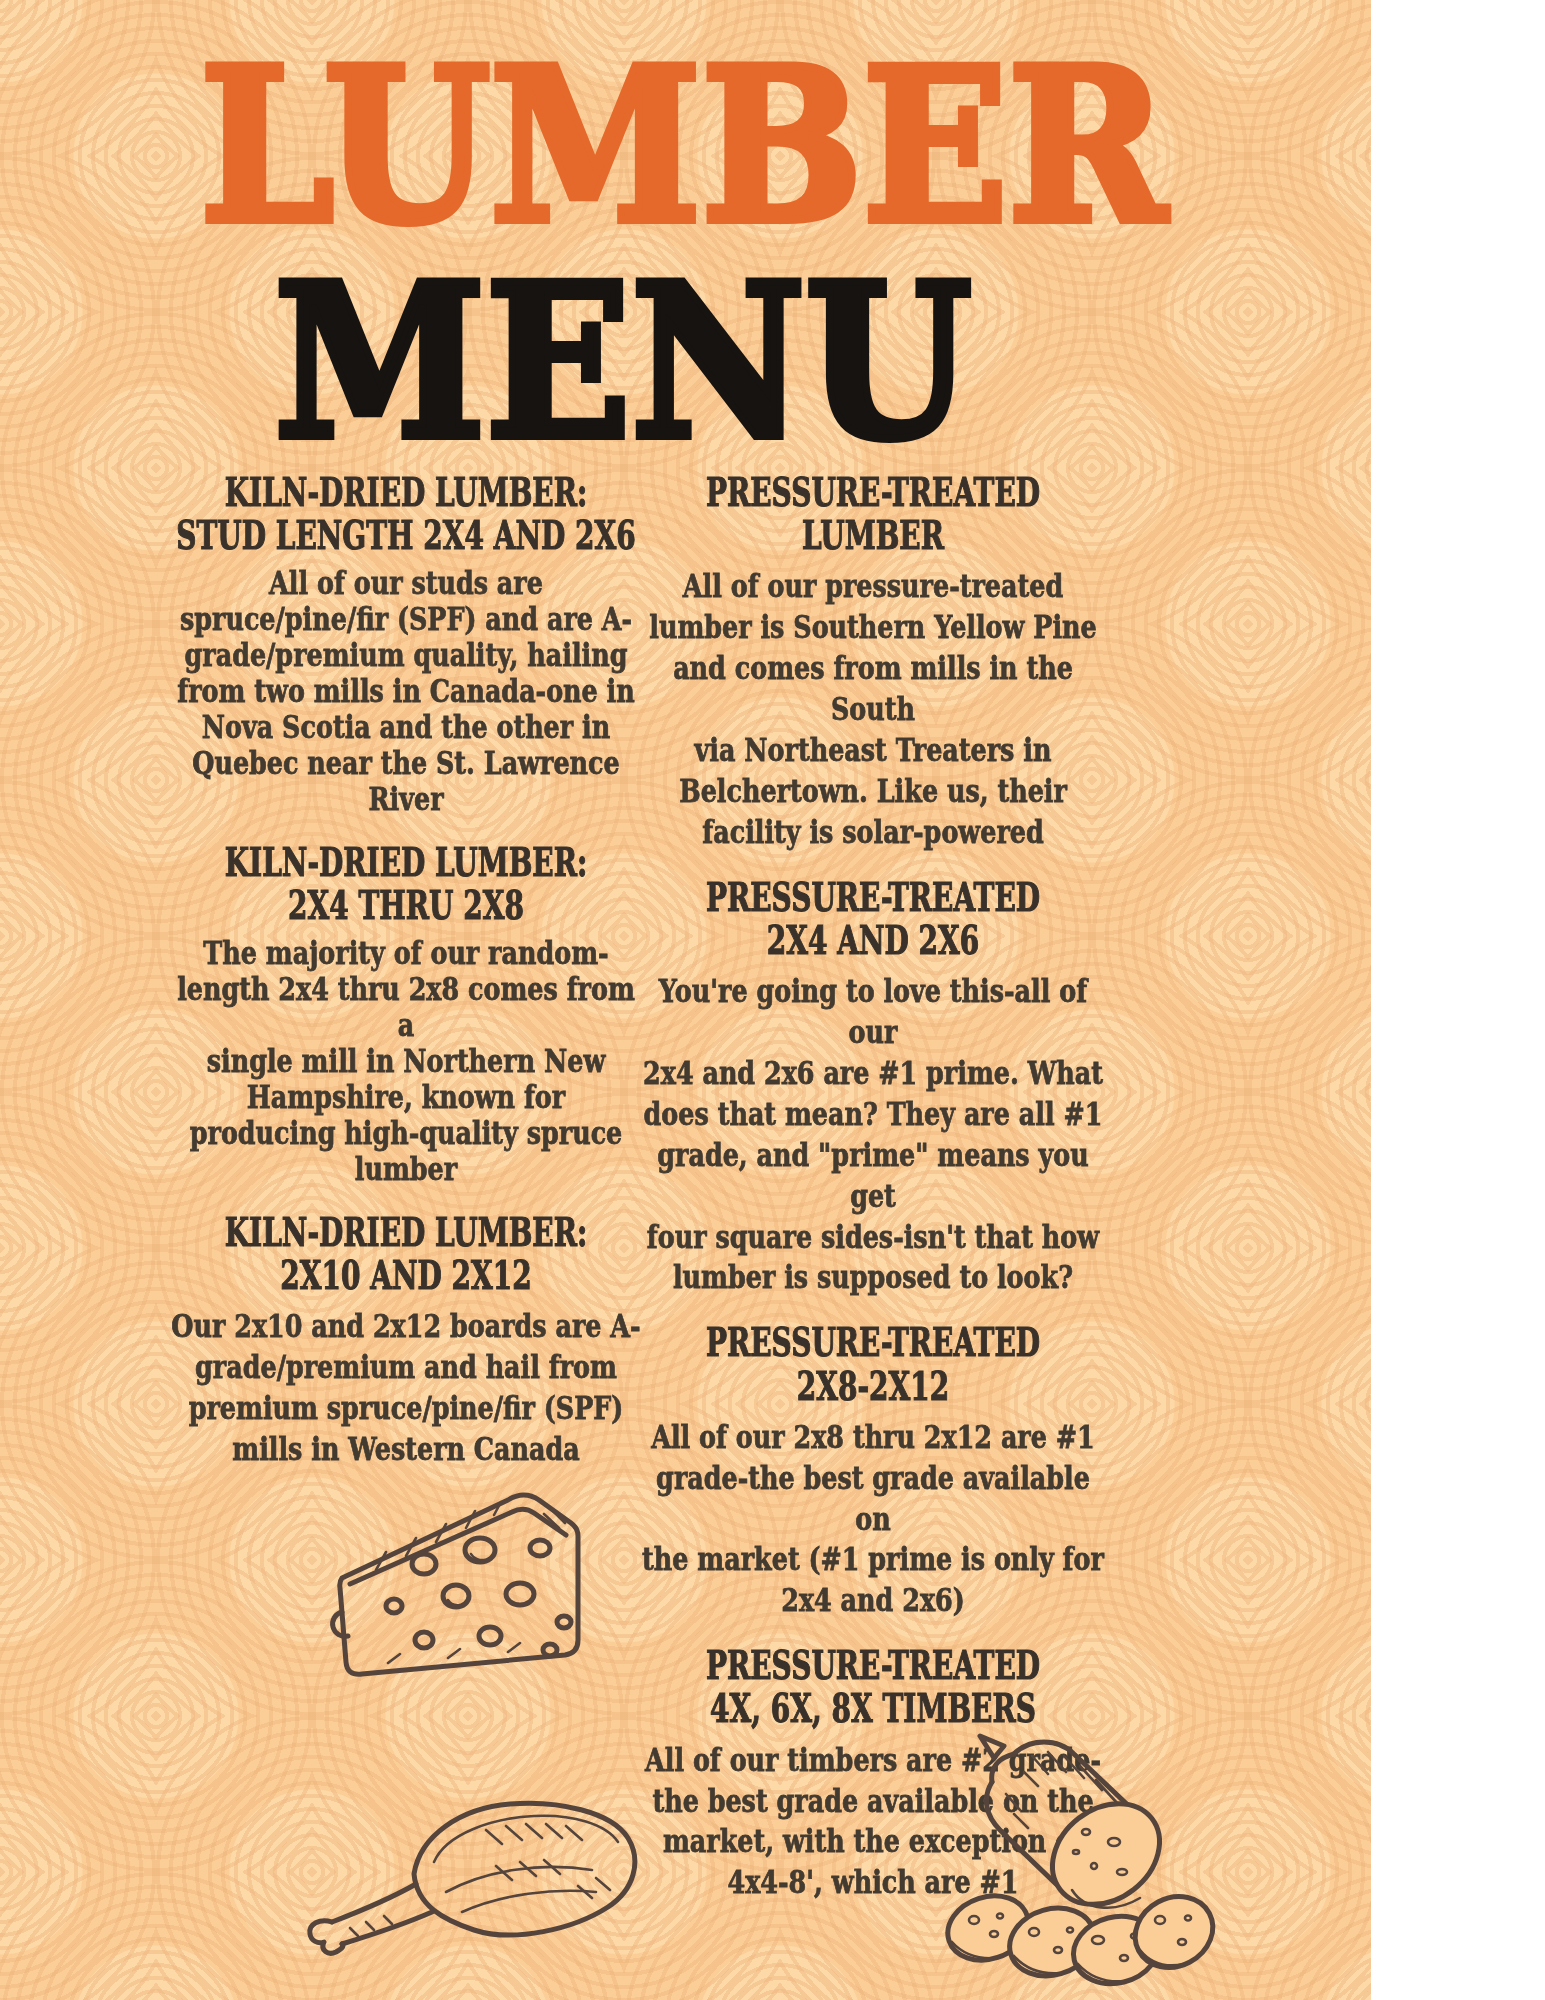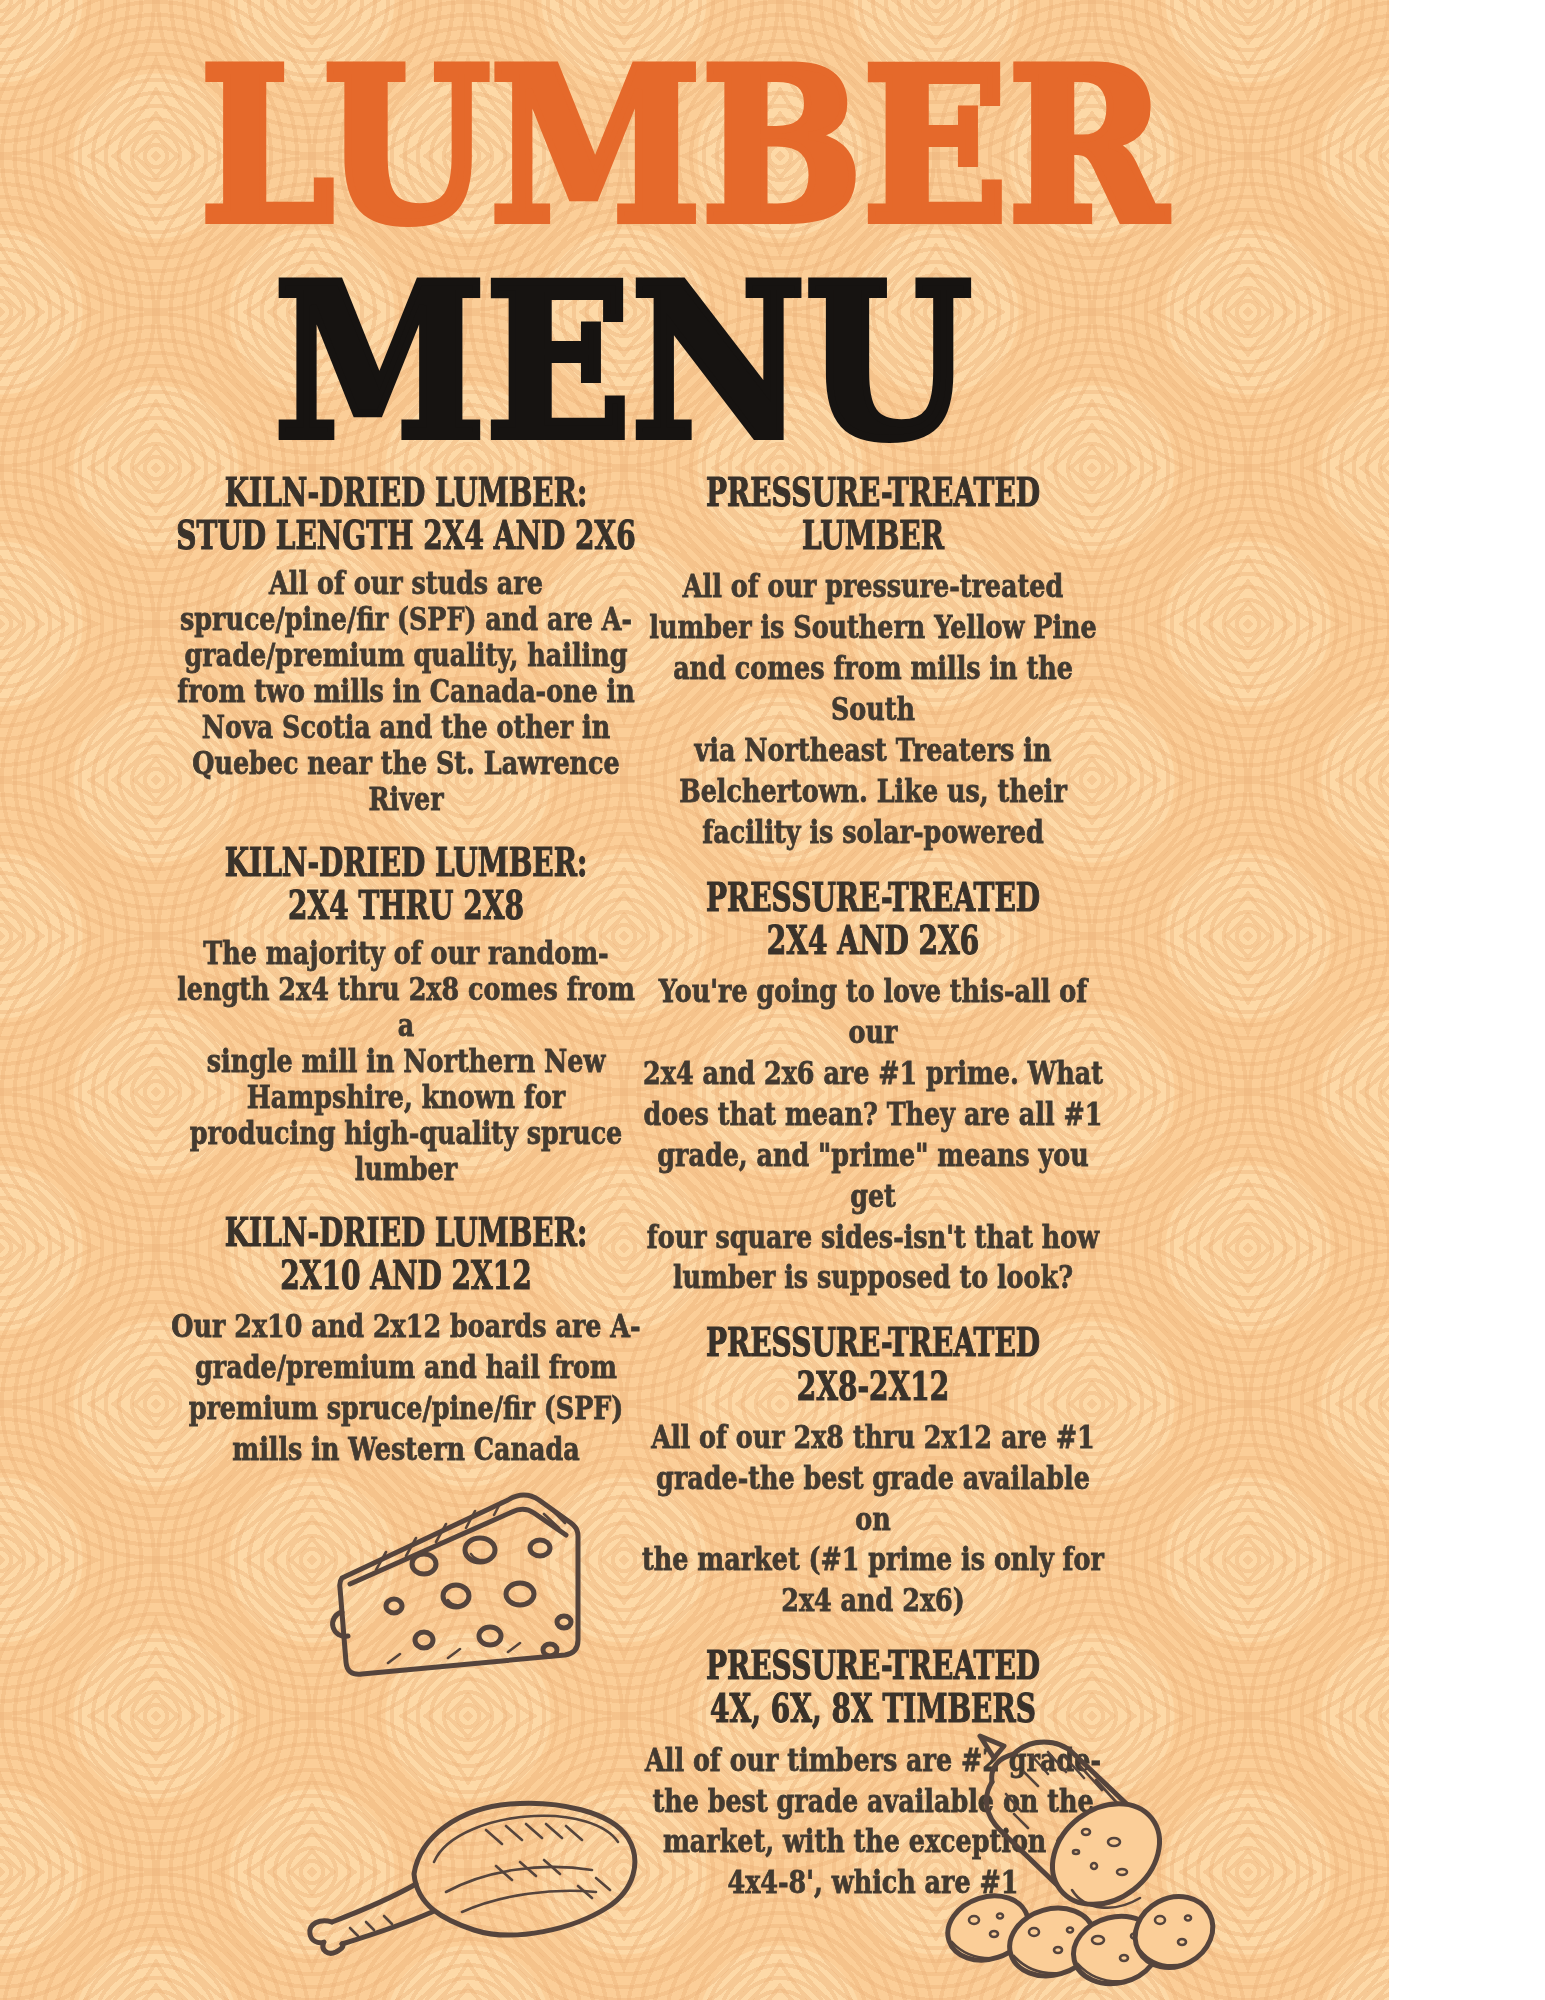--- a/index.html
+++ b/index.html
@@ -10,21 +10,20 @@
     overflow: hidden;
     background-color: var(--background, #fbce98);
     background-image:
       repeating-radial-gradient(circle at 50% 50%, rgba(0,0,0,0) 0 9px,  var(--pattern-ring, rgba(236,178,122,0.42)) 9px 13px),
       repeating-radial-gradient(circle at 50% 50%, rgba(0,0,0,0) 0 9px,  var(--pattern-ring, rgba(236,178,122,0.42)) 9px 13px),
       radial-gradient(circle at 50% 50%, var(--pattern-disc, #fdd9a7) 0 82px, rgba(0,0,0,0) 83px),
       radial-gradient(circle at 50% 50%, var(--pattern-disc, #fdd9a7) 0 82px, rgba(0,0,0,0) 83px);
     background-size: 312px 312px, 312px 312px, 312px 312px, 312px 312px;
     background-position: 0 0, 156px 156px, 0 0, 156px 156px;
     font-family: "DejaVu Serif", "Liberation Serif", serif;
-    padding-left: 18px;
   }
   .content {
     position: absolute;
     left: 153px;
     top: 40px;
     width: 940px;
   }
   .title-line {
     margin: 0;
     text-align: center;

